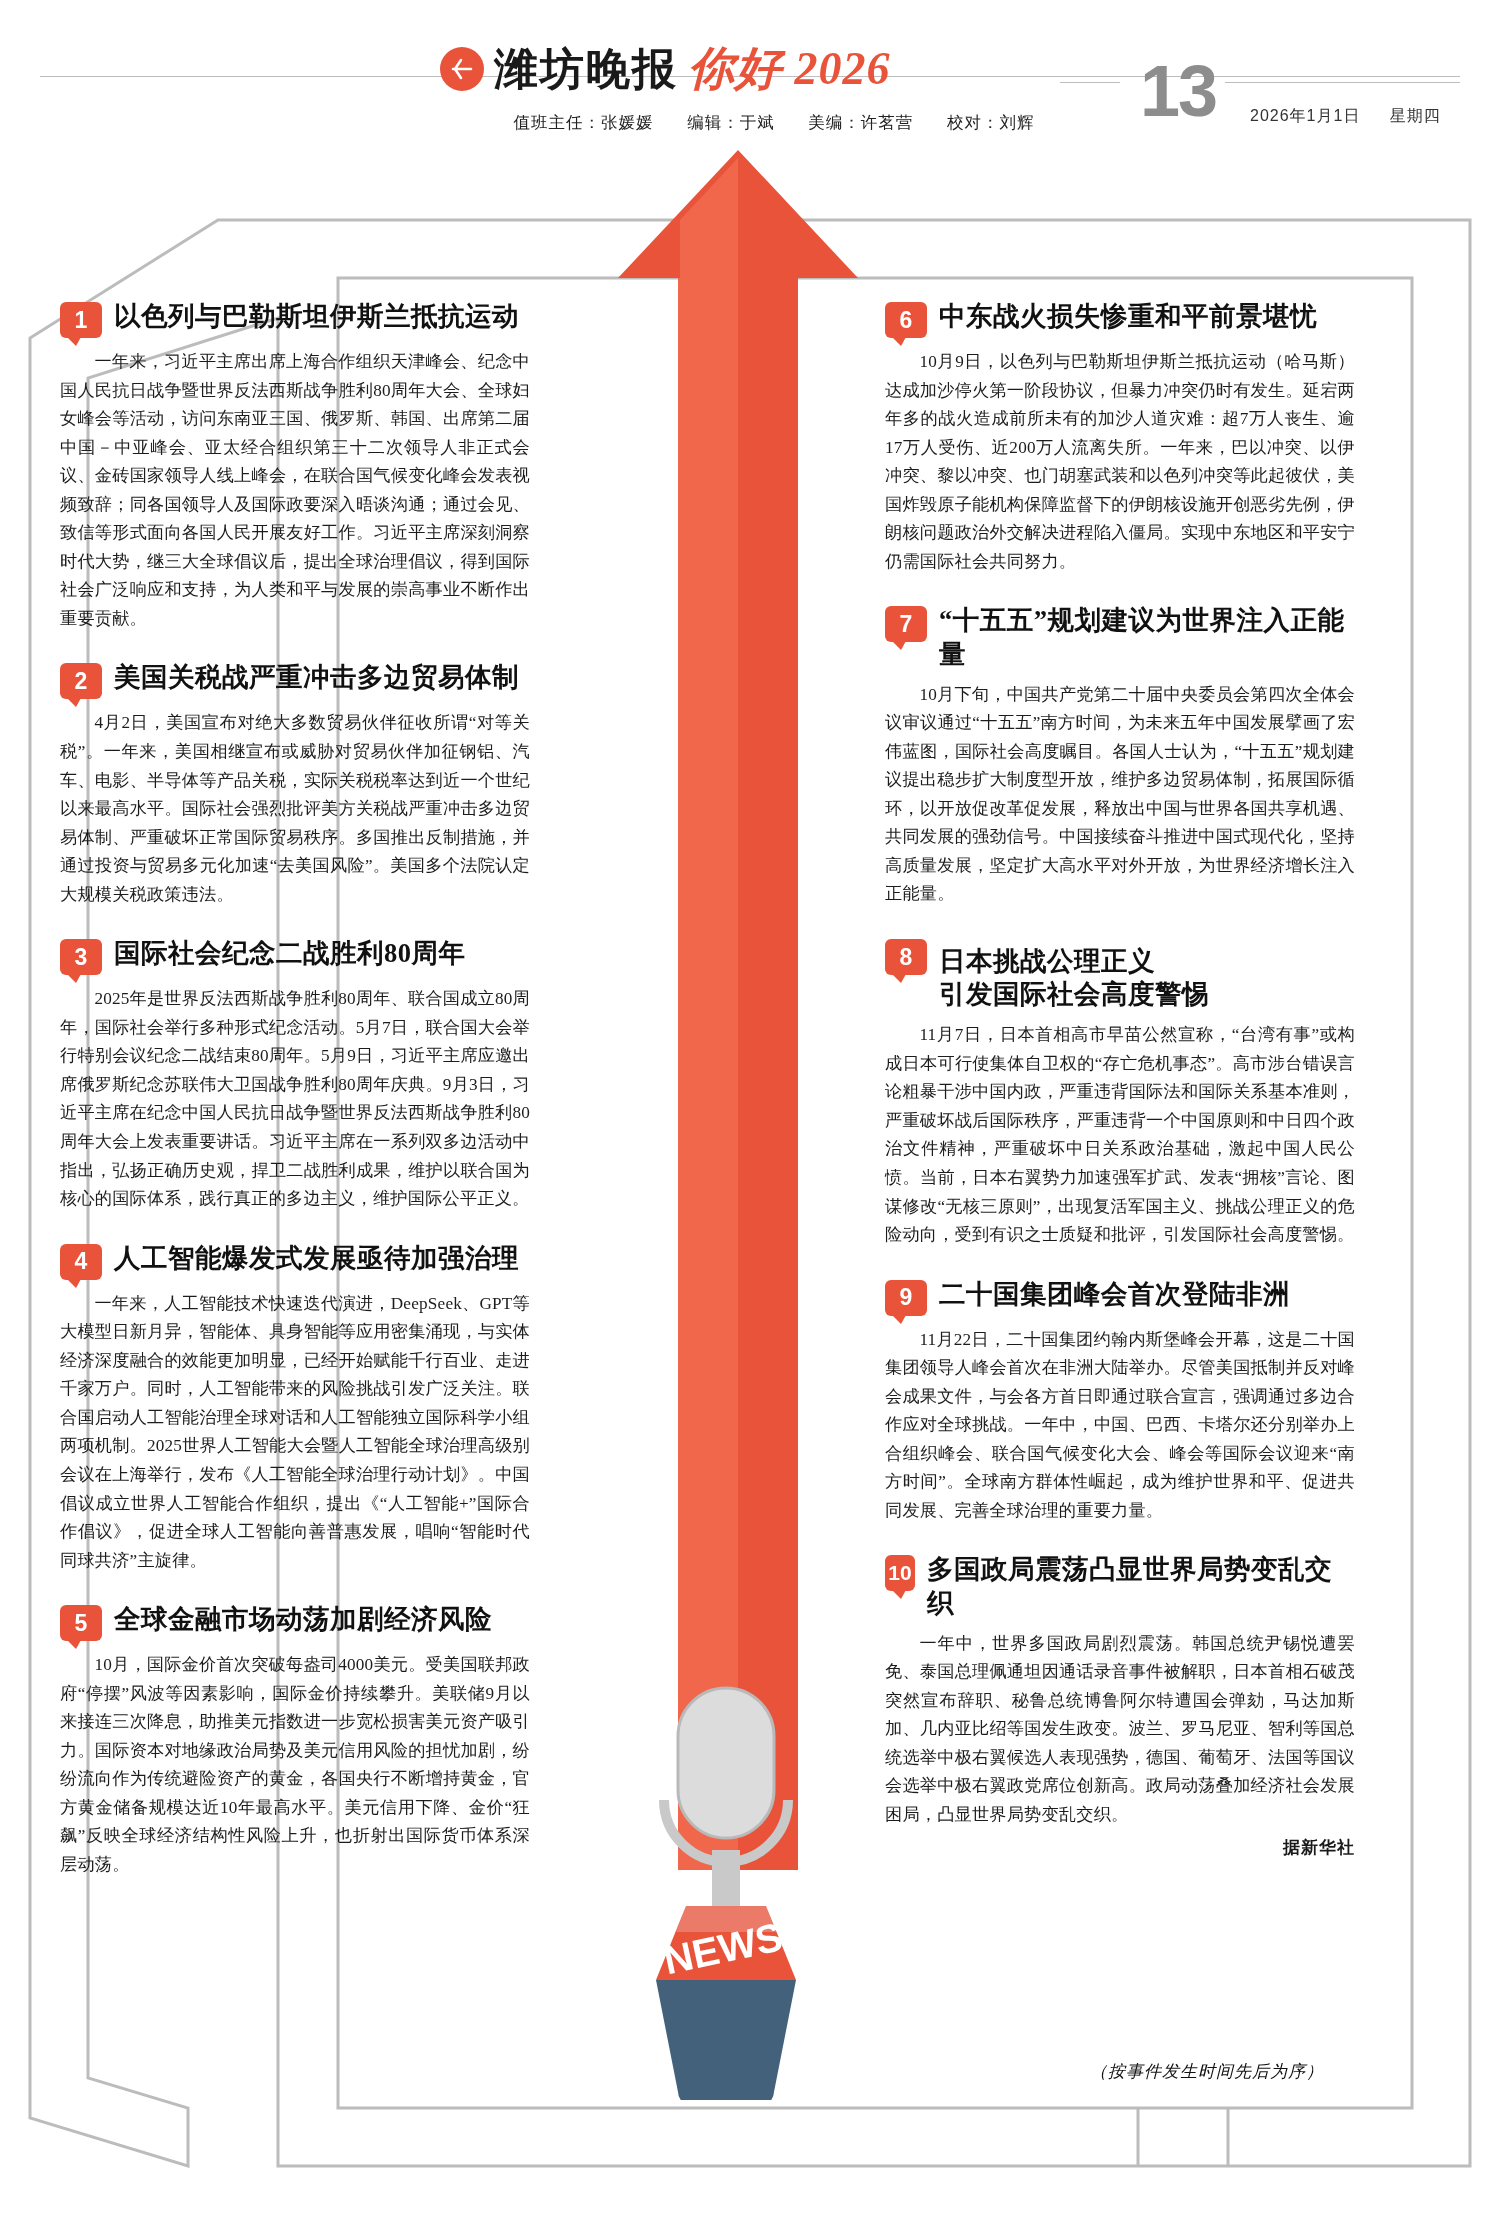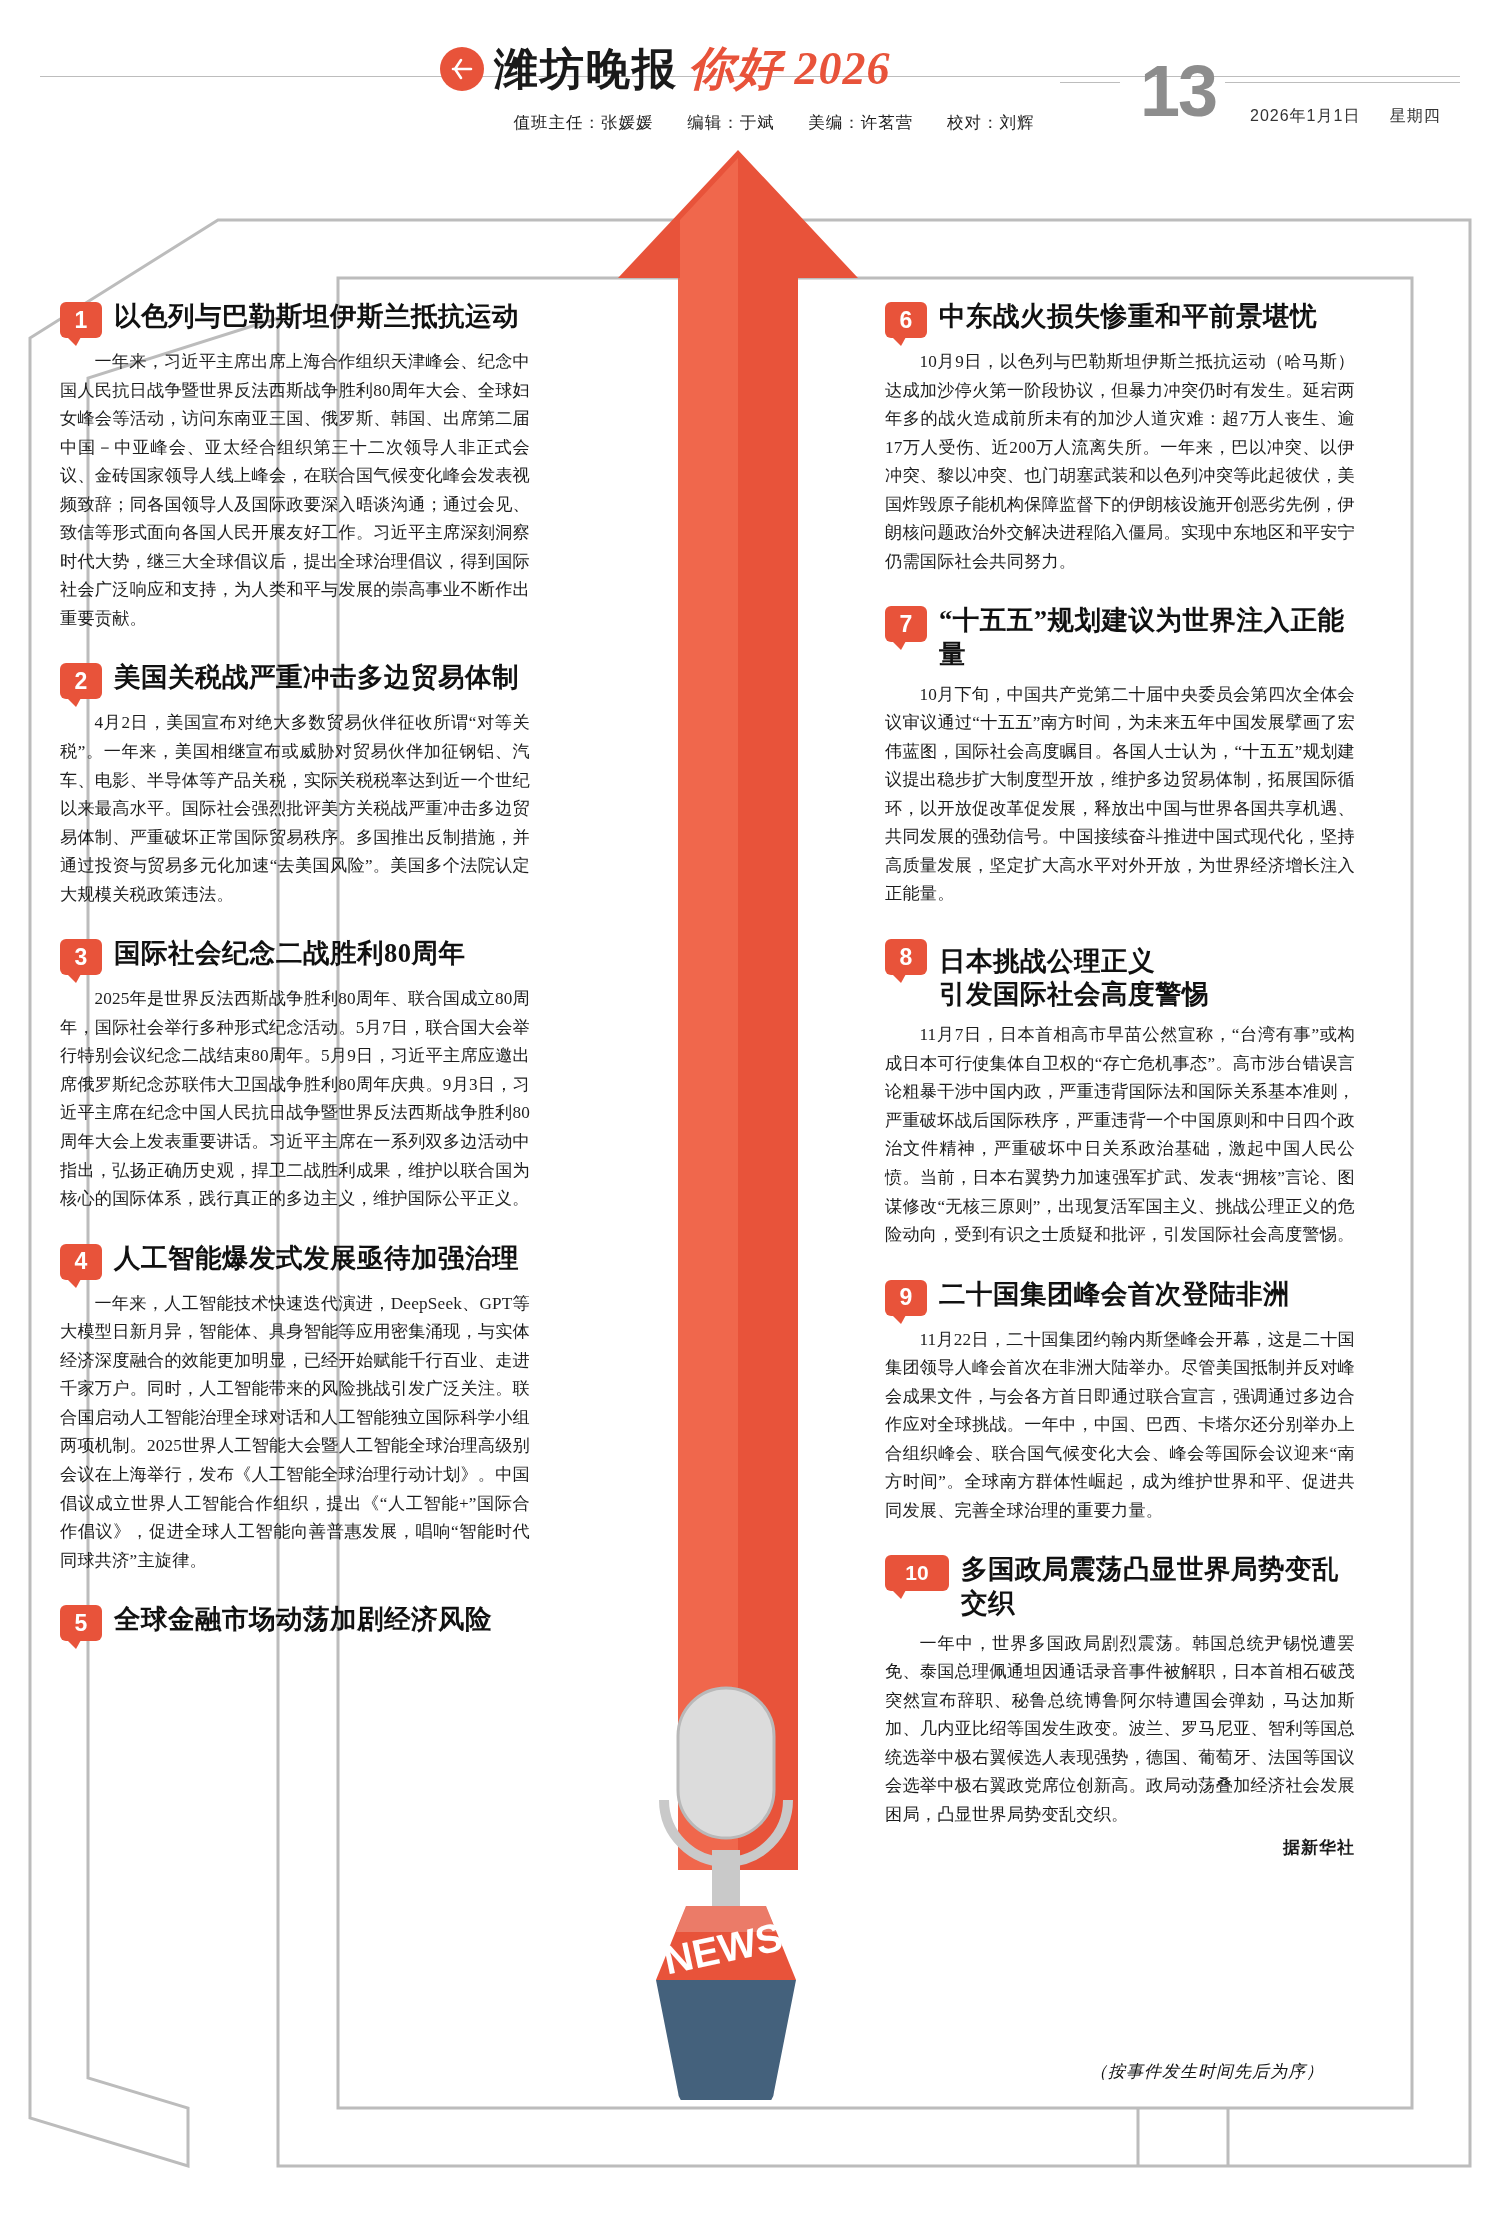--- a/index.html
+++ b/index.html
@@ -242,20 +242,21 @@
         <div class="item-title">人工智能爆发式发展亟待加强治理</div>
       </div>
       <div class="item-body">一年来，人工智能技术快速迭代演进，DeepSeek、GPT等大模型日新月异，智能体、具身智能等应用密集涌现，与实体经济深度融合的效能更加明显，已经开始赋能千行百业、走进千家万户。同时，人工智能带来的风险挑战引发广泛关注。联合国启动人工智能治理全球对话和人工智能独立国际科学小组两项机制。2025世界人工智能大会暨人工智能全球治理高级别会议在上海举行，发布《人工智能全球治理行动计划》。中国倡议成立世界人工智能合作组织，提出《“人工智能+”国际合作倡议》，促进全球人工智能向善普惠发展，唱响“智能时代　同球共济”主旋律。</div>
     </div>
 
     <div class="item">
       <div class="item-head">
         <div class="num-bubble">5</div>
         <div class="item-title">全球金融市场动荡加剧经济风险</div>
       </div>
+      <div class="item-body">10月，国际金价首次突破每盎司4000美元。受美国联邦政府“停摆”风波等因素影响，国际金价持续攀升。美联储9月以来接连三次降息，助推美元指数进一步宽松损害美元资产吸引力。国际资本对地缘政治局势及美元信用风险的担忧加剧，纷纷流向作为传统避险资产的黄金，各国央行不断增持黄金，官方黄金储备规模达近10年最高水平。美元信用下降、金价“狂飙”反映全球经济结构性风险上升，也折射出国际货币体系深层动荡。</div>
     </div>
 
   </div>
 
   <div class="col col-right">
 
     <div class="item">
       <div class="item-head">
         <div class="num-bubble">6</div>
         <div class="item-title">中东战火损失惨重和平前景堪忧</div>
@@ -283,21 +284,21 @@
     <div class="item">
       <div class="item-head">
         <div class="num-bubble">9</div>
         <div class="item-title">二十国集团峰会首次登陆非洲</div>
       </div>
       <div class="item-body">11月22日，二十国集团约翰内斯堡峰会开幕，这是二十国集团领导人峰会首次在非洲大陆举办。尽管美国抵制并反对峰会成果文件，与会各方首日即通过联合宣言，强调通过多边合作应对全球挑战。一年中，中国、巴西、卡塔尔还分别举办上合组织峰会、联合国气候变化大会、峰会等国际会议迎来“南方时间”。全球南方群体性崛起，成为维护世界和平、促进共同发展、完善全球治理的重要力量。</div>
     </div>
 
     <div class="item">
       <div class="item-head">
-        <div class="num-bubble" style="width:64px;font-size:21px;">10</div>
+        <div class="num-bubble" style="width:30px;font-size:21px;">10</div>
         <div class="item-title">多国政局震荡凸显世界局势变乱交织</div>
       </div>
       <div class="item-body">一年中，世界多国政局剧烈震荡。韩国总统尹锡悦遭罢免、泰国总理佩通坦因通话录音事件被解职，日本首相石破茂突然宣布辞职、秘鲁总统博鲁阿尔特遭国会弹劾，马达加斯加、几内亚比绍等国发生政变。波兰、罗马尼亚、智利等国总统选举中极右翼候选人表现强势，德国、葡萄牙、法国等国议会选举中极右翼政党席位创新高。政局动荡叠加经济社会发展困局，凸显世界局势变乱交织。</div>
       <div class="source">据新华社</div>
     </div>
 
   </div>
 
   <div class="footnote">（按事件发生时间先后为序）</div>
 

